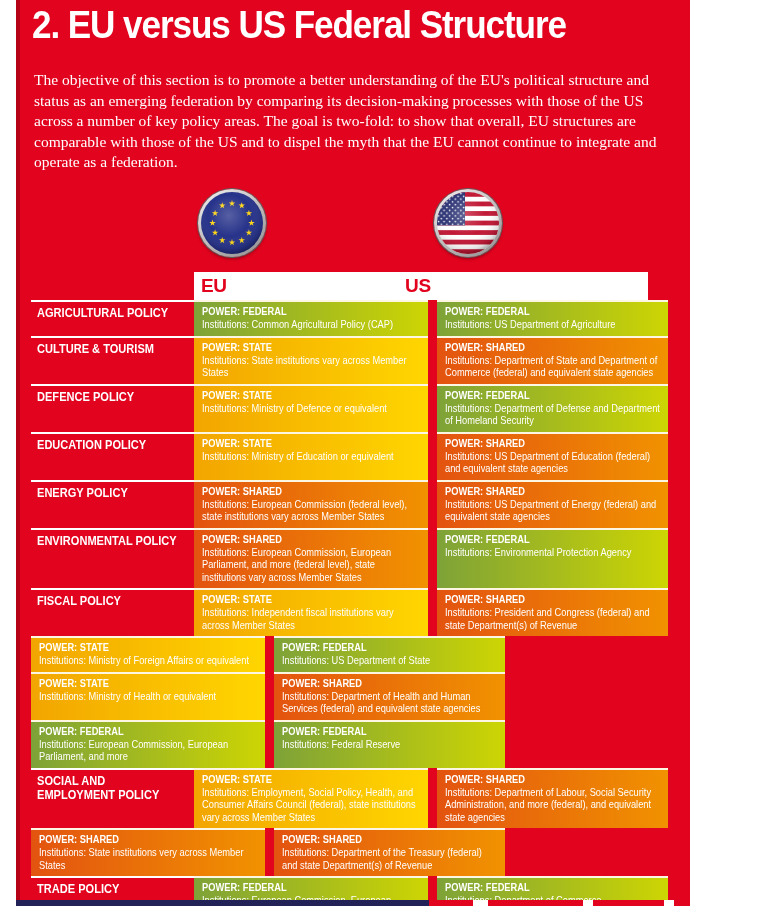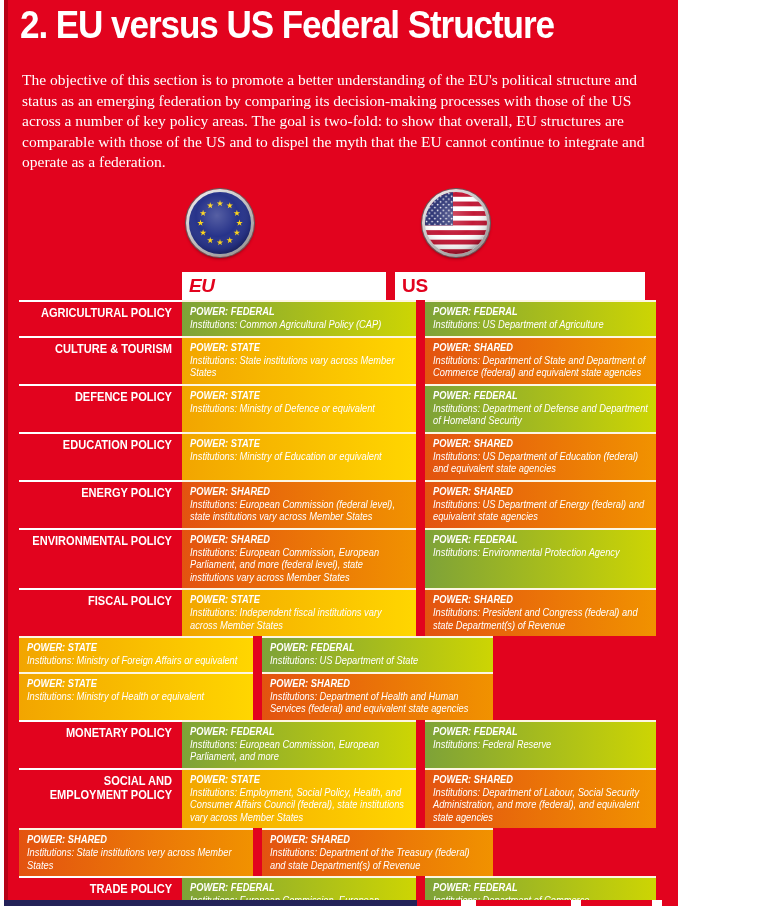--- a/index.html
+++ b/index.html
@@ -1,21 +1,21 @@
 <!DOCTYPE html>
 <html><head>
 <meta charset="utf-8">
 <style>
   html,body{margin:0;padding:0;}
   body{
     width:768px;height:906px;background:#ffffff;position:relative;
     font-family:"Liberation Sans",sans-serif;overflow:hidden;
   }
   .page{
-    position:absolute;left:4px;top:0;width:674px;height:906px;
+    position:absolute;left:16px;top:0;width:674px;height:906px;
     background:#e2031e;overflow:hidden;
   }
   .page::before{
     content:"";position:absolute;left:0;top:0;width:4px;height:906px;
     background:rgba(80,0,10,.30);z-index:5;
   }
   .title{
     position:absolute;left:16px;top:2px;color:#ffffff;
     font-size:39px;font-weight:bold;line-height:46px;letter-spacing:-1.2px;
     white-space:nowrap;transform:scaleX(.9);transform-origin:0 0;
@@ -35,31 +35,31 @@
   .flag-us{left:418px;}
   
   .table{position:absolute;left:15px;top:272px;width:637px;}
   .thead{display:flex;}
   .thead .spacer{width:163px;}
   .hbox{
     background:#ffffff;height:28px;box-sizing:border-box;
     display:flex;align-items:center;padding-left:7px;
     color:#e2031e;font-weight:bold;font-size:19px;letter-spacing:-.3px;
   }
-  .hbox.eu{width:204px;margin-right:9px;font-style:italic;}
+  .hbox.eu{width:204px;}
   .hbox.us{width:250px;}
   .trow{display:flex;align-items:stretch;}
   .tlabel{
     width:163px;box-sizing:border-box;border-top:2px solid #ffffff;
     padding:4px 10px 0 6px;color:#ffffff;font-weight:bold;
-    font-size:12.5px;line-height:14px;text-align:right;
+    font-size:12.5px;line-height:14px;
   }
   .tcell{
     box-sizing:border-box;border-top:2px solid #fdf6e3;
-    padding:3px 8px 5px 8px;color:#ffffff;font-style:italic;
+    padding:3px 8px 5px 8px;color:#ffffff;
   }
   .tcell.eu{width:234px;margin-right:9px;}
   .tcell.us{width:231px;}
   .trow:last-child .tlabel{border-bottom:2px solid #ffffff;}
   .trow:last-child .tcell{border-bottom:2px solid #fdf6e3;}
   .cond{width:113%;transform:scaleX(.885);transform-origin:0 0;}
   .power{font-size:10.5px;font-weight:bold;line-height:12px;margin-bottom:1px;}
   .inst{font-size:10.5px;line-height:12.5px;}
   
   .footer{position:absolute;left:0;bottom:0;height:6px;width:674px;display:flex;z-index:6;}
@@ -282,23 +282,20 @@
             </div>
           </div>
           <div class="tcell us" style="background: linear-gradient(90deg, rgb(227, 83, 16), rgb(241, 146, 0));">
             <div class="cond">
               <div class="power">POWER: SHARED</div>
               <div class="inst">Institutions: Department of Health and Human Services (federal) and equivalent state agencies</div>
             </div>
           </div>
         </div>
         <div class="trow">
-          <div class="tlabel">
-            <div class="cond">MONETARY POLICY</div>
-          </div>
           <div class="tcell eu" style="background: linear-gradient(90deg, rgb(126, 162, 56), rgb(205, 213, 3));">
             <div class="cond">
               <div class="power">POWER: FEDERAL</div>
               <div class="inst">Institutions: European Commission, European Parliament, and more</div>
             </div>
           </div>
           <div class="tcell us" style="background: linear-gradient(90deg, rgb(126, 162, 56), rgb(205, 213, 3));">
             <div class="cond">
               <div class="power">POWER: FEDERAL</div>
               <div class="inst">Institutions: Federal Reserve</div>

